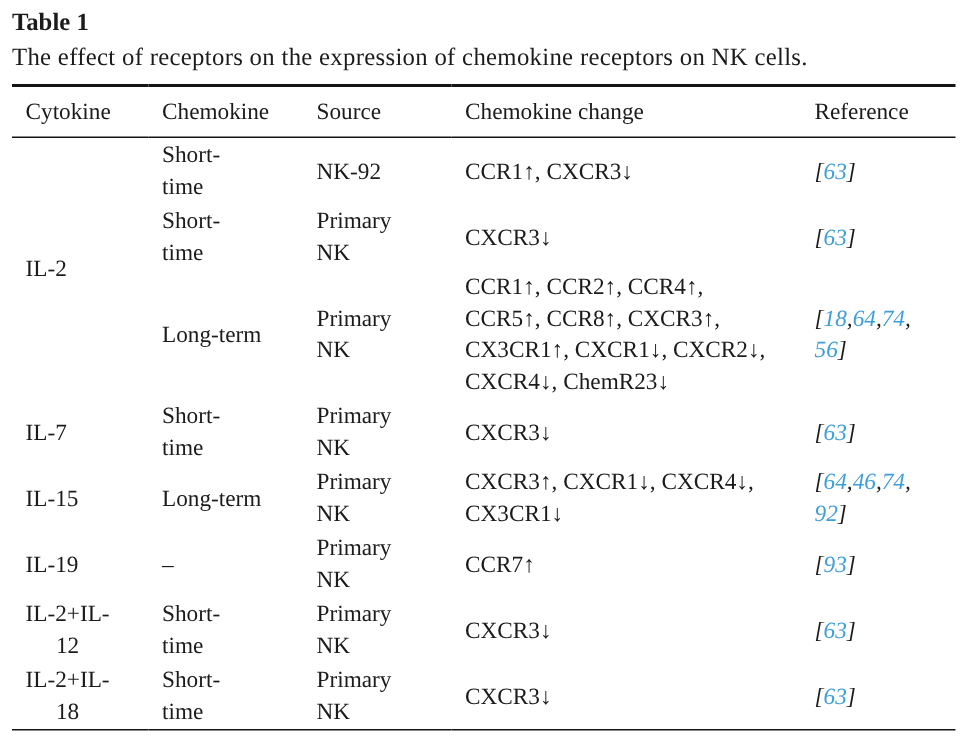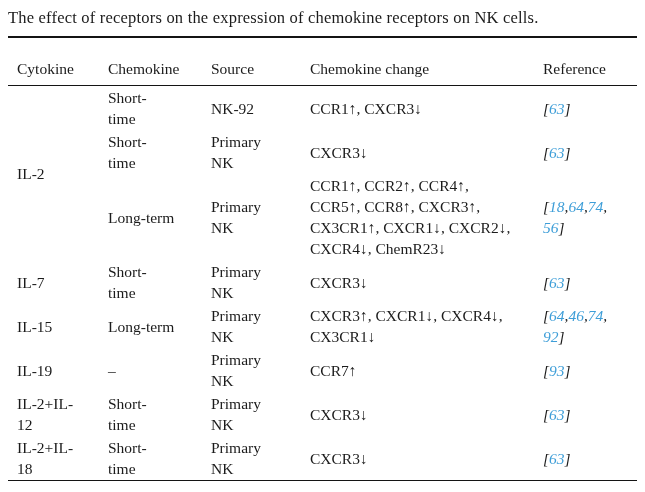--- a/index.html
+++ b/index.html
@@ -24,30 +24,31 @@
   }
   th, td {
     text-align: left; font-weight: normal;
     vertical-align: middle;
     padding: 1px 4px 1px 9px;
     white-space: pre-line;
     overflow: hidden;
   }
   thead th {
     border-bottom: 1.5px solid var(--rule);
-    padding-top: 20px; padding-bottom: 6px;
+    padding-top: 6px; padding-bottom: 6px;
   }
-  .fitc { width: fit-content; text-align: left; }
+  .fitc { width: fit-content; text-align: center; }
   .ref-cell { white-space: pre-line; font-style: italic; }
   .ref-num { color: var(--link); cursor: pointer; }
 </style>
 </head>
 <body>
 
 <div class="page">
+  <div class="table-label">Table 1</div>
   <div class="table-caption">The effect of receptors on the expression of chemokine receptors on NK cells.</div>
 
   <table class="data-table">
     <colgroup>
       <col style="width:91px">
         <col style="width:103px">
         <col style="width:99px">
         <col style="width:233px">
         <col style="width:103px">
     </colgroup>

